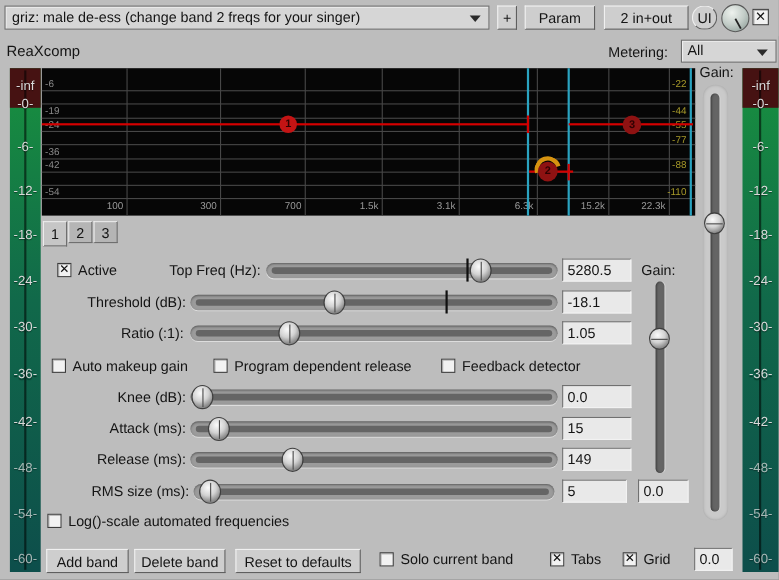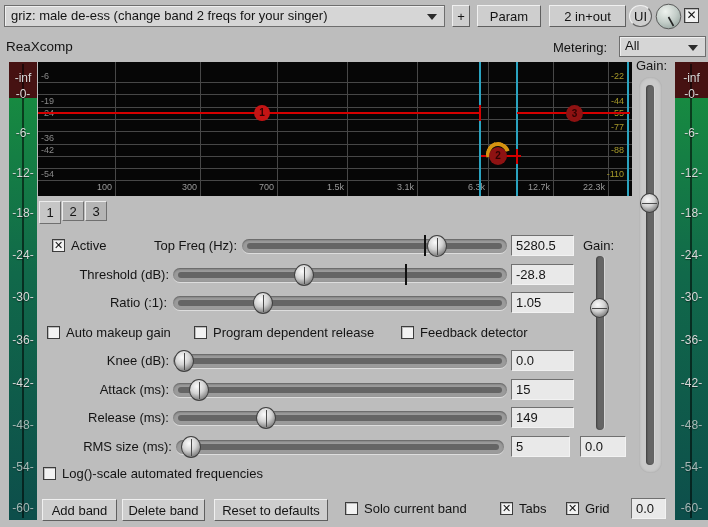--- a/index.html
+++ b/index.html
@@ -153,21 +153,21 @@
         <span class="gxl" style="left: 121px; width: 38px;">300</span>
         <span class="gv" style="left: 239px;"></span>
         <span class="gxl" style="left: 198px; width: 38px;">700</span>
         <span class="gv" style="left: 309px;"></span>
         <span class="gxl" style="left: 268px; width: 38px;">1.5k</span>
         <span class="gv" style="left: 379px;"></span>
         <span class="gxl" style="left: 338px; width: 38px;">3.1k</span>
         <span class="gv" style="left: 450px;"></span>
         <span class="gxl" style="left: 409px; width: 38px;">6.3k</span>
         <span class="gv" style="left: 515px;"></span>
-        <span class="gxl" style="left: 474px; width: 38px;">12.7k</span>
+        <span class="gxl" style="left: 474px; width: 38px;">15.2k</span>
         <span class="gv" style="left: 570px;"></span>
         <span class="gxl" style="left: 529px; width: 38px;">22.3k</span>
         <span class="gh" style="top: 20px;"></span>
         <span class="gh" style="top: 32px;"></span>
         <span class="gh" style="top: 45px;"></span>
         <span class="gh" style="top: 57px;"></span>
         <span class="gh" style="top: 69px;"></span>
         <span class="gh" style="top: 82px;"></span>
         <span class="gh" style="top: 94px;"></span>
         <span class="gh" style="top: 106px;"></span>
@@ -221,21 +221,21 @@
     <div class="vbox" style="left:511px;width:63px;">5280.5</div>
     <span class="cblbl" style="left:583px;top:4px;">Gain:</span>
   </div>
 
   <div class="ctl-row" style="top:264px;">
     <span class="clbl" style="left:62px;width:107px;">Threshold (dB):</span>
     <div class="htrack" style="left:173px;width:334px;">
       <div class="blacktick" style="left:232px;"></div>
       <div class="hthumb" style="left:121px;"></div>
     </div>
-    <div class="vbox" style="left:511px;width:63px;">-28.8</div>
+    <div class="vbox" style="left:511px;width:63px;">-18.1</div>
   </div>
 
   <div class="ctl-row" style="top:292px;">
     <span class="clbl" style="left:62px;width:105px;">Ratio (:1):</span>
     <div class="htrack" style="left:173px;width:334px;">
       <div class="hthumb" style="left:80px;"></div>
     </div>
     <div class="vbox" style="left:511px;width:63px;">1.05</div>
   </div>
 

